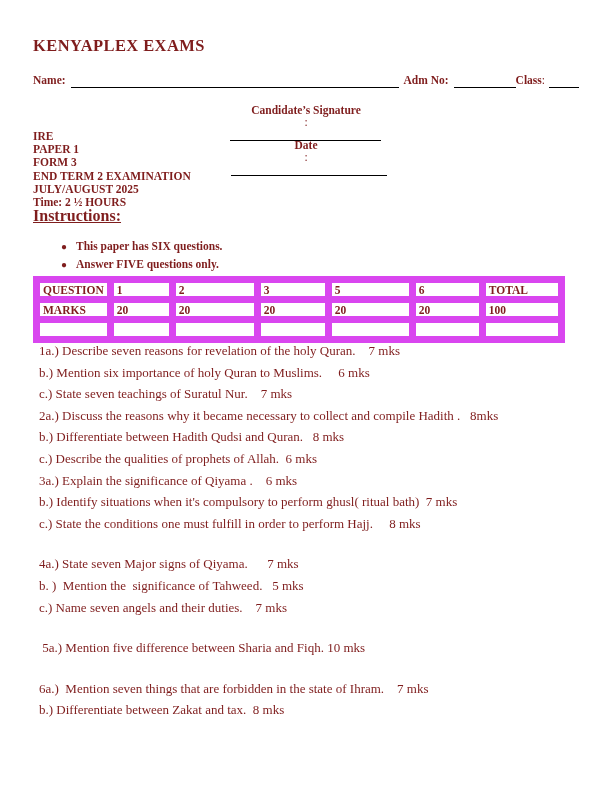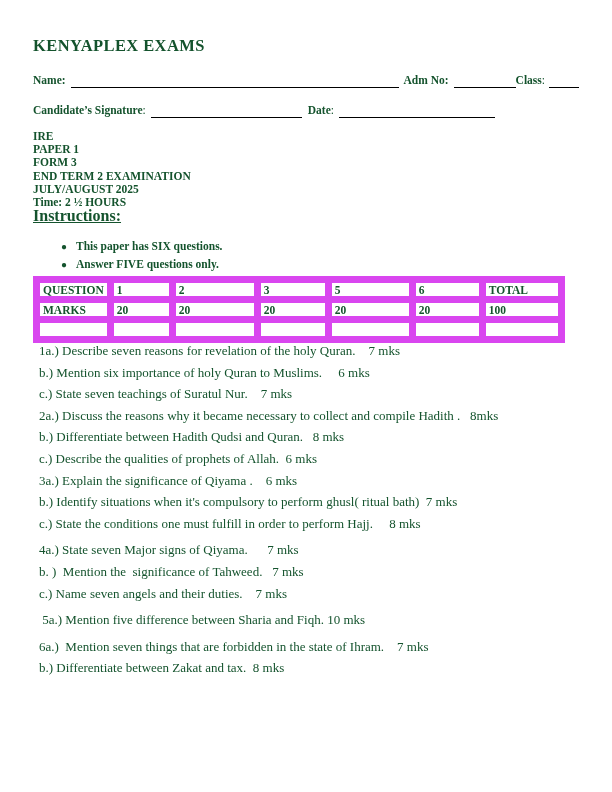--- a/index.html
+++ b/index.html
@@ -1,30 +1,30 @@
 <!DOCTYPE html>
 <html><head>
 <meta charset="utf-8">
 <style>
   html,body { margin:0; padding:0; background:#fff; }
   .page {
-    position:relative; width:612px; height:792px; background:#ffffff; color:#14532d;
+    position:relative; width:612px; height:792px; background:#ffffff; color:#7f1d1d;
     font-family:"Liberation Serif", serif; overflow:hidden;
   }
   .doc-title {
     position:absolute; top:36px; left:33px;
     font-size:16.5px; font-weight:bold; letter-spacing:0.4px;
   }
   .field-row {
     position:absolute; left:33px; width:546px;
     font-size:11.5px; font-weight:bold;
     display:flex; align-items:center; white-space:pre;
   }
   .name-row { top:74px; }
-  .sig-row  { top:104px; }
+  .sig-row  { top:104px;flex-direction:column; }
   .fill {
     display:inline-block; border-bottom:1px solid #000;
     position:relative; top:2px; height:10px;
   }
   .fill-name  { flex:1; margin:0 5px 0 5px; }
   .fill-adm   { width:62px; margin:0 0 0 5px; }
   .fill-class { width:30px; margin:0 0 0 4px; }
   .fill-sig   { width:151px; margin:0 6px 0 5px; }
   .fill-date  { width:156px; margin:0 0 0 5px; }
   .sep { font-weight:normal; }
@@ -51,21 +51,21 @@
   }
   .score-table td {
     border:7px solid #d946ef; height:13px; padding:0 3px;
     overflow:hidden; white-space:nowrap;
   }
   .questions {
     position:absolute; top:340px; left:39px; width:560px;
     font-size:13px;
   }
   .q-line { line-height:21.6px; white-space:pre-wrap; }
-  .q-block + .q-block { margin-top:5px; }
+  .q-block + .q-block { margin-top:19px; }
 </style>
 </head>
 <body>
 
 <div class="page">
 
   <div class="doc-title">KENYAPLEX EXAMS</div>
 
   <div class="field-row name-row">
     <span>Name:</span><span class="fill fill-name"></span><span>Adm No:</span><span class="fill fill-adm"></span><span>Class</span><span class="sep">:</span><span class="fill fill-class"></span>
@@ -145,21 +145,21 @@
       <div class="q-line">c.) State seven teachings of Suratul Nur.    7 mks</div>
       <div class="q-line">2a.) Discuss the reasons why it became necessary to collect and compile Hadith .   8mks</div>
       <div class="q-line">b.) Differentiate between Hadith Qudsi and Quran.   8 mks</div>
       <div class="q-line">c.) Describe the qualities of prophets of Allah.  6 mks</div>
       <div class="q-line">3a.) Explain the significance of Qiyama .    6 mks</div>
       <div class="q-line">b.) Identify situations when it's compulsory to perform ghusl( ritual bath)  7 mks</div>
       <div class="q-line">c.) State the conditions one must fulfill in order to perform Hajj.     8 mks</div>
     </div>
     <div class="q-block">
       <div class="q-line">4a.) State seven Major signs of Qiyama.      7 mks</div>
-      <div class="q-line">b. )  Mention the  significance of Tahweed.   7 mks</div>
+      <div class="q-line">b. )  Mention the  significance of Tahweed.   5 mks</div>
       <div class="q-line">c.) Name seven angels and their duties.    7 mks</div>
     </div>
     <div class="q-block">
       <div class="q-line"> 5a.) Mention five difference between Sharia and Fiqh. 10 mks</div>
     </div>
     <div class="q-block">
       <div class="q-line">6a.)  Mention seven things that are forbidden in the state of Ihram.    7 mks</div>
       <div class="q-line">b.) Differentiate between Zakat and tax.  8 mks</div>
     </div>
   </div>

